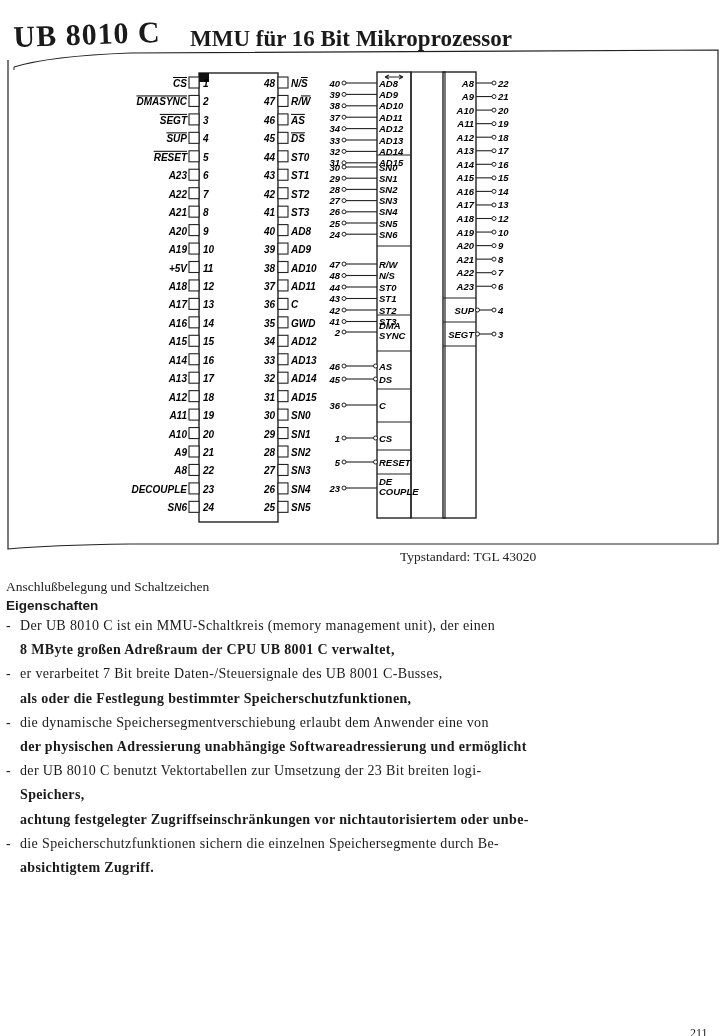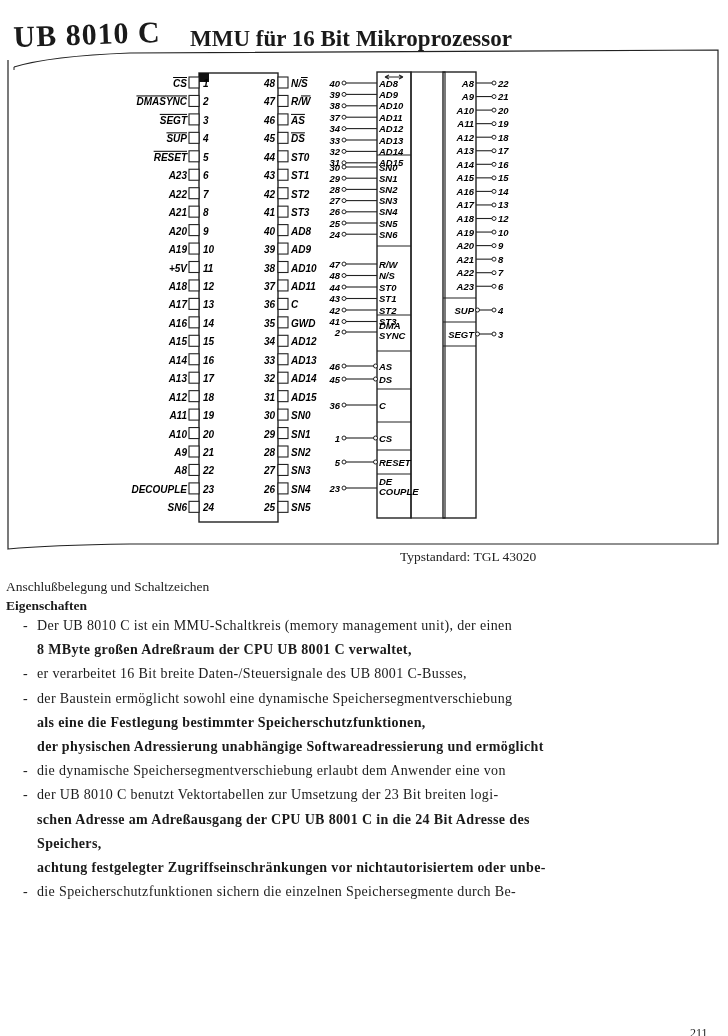--- a/index.html
+++ b/index.html
@@ -7,22 +7,22 @@
   .abs{position:absolute;}
   #title-main{left:14px;top:20px;font-family:"Liberation Serif",serif;font-size:30px;font-weight:bold;letter-spacing:1px;transform:rotate(-2deg);transform-origin:left bottom;}
   #title-sub{left:190px;top:26px;font-family:"Liberation Serif",serif;font-size:23px;font-weight:bold;}
   #figure{left:0;top:0;width:728px;height:560px;}
   .pin-label{font-family:"Liberation Sans",sans-serif;font-style:italic;font-weight:bold;font-size:10px;}
   .pin-num{font-family:"Liberation Sans",sans-serif;font-style:italic;font-weight:bold;font-size:10px;}
   .sym-label{font-family:"Liberation Sans",sans-serif;font-style:italic;font-weight:bold;font-size:9.5px;}
   .caption{font-family:"Liberation Serif",serif;font-size:13.5px;color:#222;}
   #caption-left{left:6px;top:555px;margin-top:24px;}
   #caption-right{left:400px;top:549px;line-height:16px;text-align:center;}
-  #props-heading{left:6px;top:598px;font-family:Liberation Serif, serif;font-size:13.5px;font-weight:bold;}
-  #props{left:6px;top:614px;width:700px;font-family:"Liberation Serif",serif;font-size:14px;line-height:24.2px;letter-spacing:0.35px;margin-left:17px;}
+  #props-heading{left:6px;top:598px;font-family:Liberation Sans, sans-serif;font-size:13.5px;font-weight:bold;}
+  #props{left:6px;top:614px;width:700px;font-family:"Liberation Serif",serif;font-size:14px;line-height:24.2px;letter-spacing:0.35px;}
   .prop-line{white-space:nowrap;}
   .indent{padding-left:14px;font-weight:bold;}
   .bullet{display:inline-block;width:14px;}
   #page-number{left:690px;top:1026px;font-family:"Liberation Serif",serif;font-size:12px;}
 </style>
 </head>
 <body>
 
 <div class="abs" id="title-main">UB 8010 C</div>
 <div class="abs" id="title-sub">MMU für 16 Bit Mikroprozessor</div>
@@ -392,25 +392,24 @@
 
 <div class="abs caption" id="caption-left">Anschlußbelegung und Schaltzeichen</div>
 <div class="abs caption" id="caption-right">
   <div>Typstandard: TGL 43020</div>
 </div>
 
 <div class="abs" id="props-heading">Eigenschaften</div>
 <div class="abs" id="props">
     <div class="prop-line"><span class="bullet">-</span><span>Der UB 8010 C ist ein MMU-Schaltkreis (memory management unit), der einen</span></div>
     <div class="prop-line indent"><span>8 MByte großen Adreßraum der CPU UB 8001 C verwaltet,</span></div>
-    <div class="prop-line"><span class="bullet">-</span><span>er verarbeitet 16 Bit breite Daten-/Steuersignale des UB 8001 C-Busses,</span></div>
-    <div class="prop-line"><span class="bullet">-</span><span>der Baustein ermöglicht sowohl eine dynamische Speichersegmentverschiebung</span></div>
-    <div class="prop-line indent"><span>als eine die Festlegung bestimmter Speicherschutzfunktionen,</span></div>
+    <div class="prop-line"><span class="bullet">-</span><span>er verarbeitet 7 Bit breite Daten-/Steuersignale des UB 8001 C-Busses,</span></div>
+    <div class="prop-line indent"><span>als oder die Festlegung bestimmter Speicherschutzfunktionen,</span></div>
+    <div class="prop-line"><span class="bullet">-</span><span>die dynamische Speichersegmentverschiebung erlaubt dem Anwender eine von</span></div>
     <div class="prop-line indent"><span>der physischen Adressierung unabhängige Softwareadressierung und ermöglicht</span></div>
-    <div class="prop-line"><span class="bullet">-</span><span>die dynamische Speichersegmentverschiebung erlaubt dem Anwender eine von</span></div>
     <div class="prop-line"><span class="bullet">-</span><span>der UB 8010 C benutzt Vektortabellen zur Umsetzung der 23 Bit breiten logi-</span></div>
-    <div class="prop-line indent"><span>schen Adresse am Adreßausgang der CPU UB 8001 C in die 24 Bit Adresse des</span></div>
     <div class="prop-line indent"><span>Speichers,</span></div>
     <div class="prop-line indent"><span>achtung festgelegter Zugriffseinschränkungen vor nichtautorisiertem oder unbe-</span></div>
     <div class="prop-line"><span class="bullet">-</span><span>die Speicherschutzfunktionen sichern die einzelnen Speichersegmente durch Be-</span></div>
+    <div class="prop-line indent"><span>absichtigtem Zugriff.</span></div>
   </div>
 
 <div class="abs" id="page-number">211</div>
 
 </body></html>

